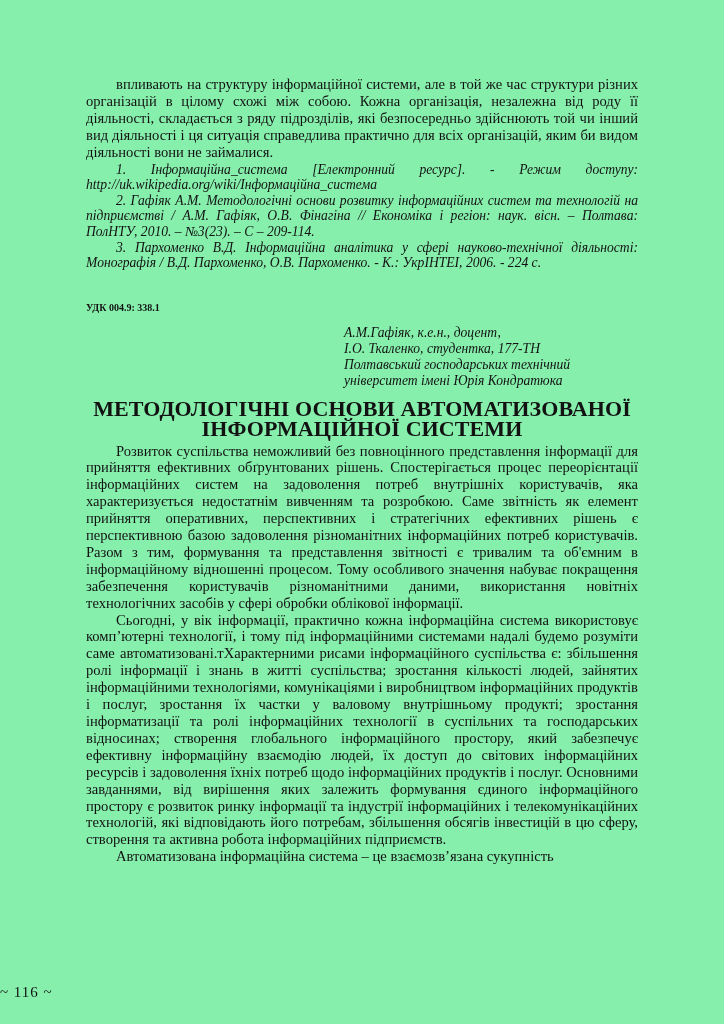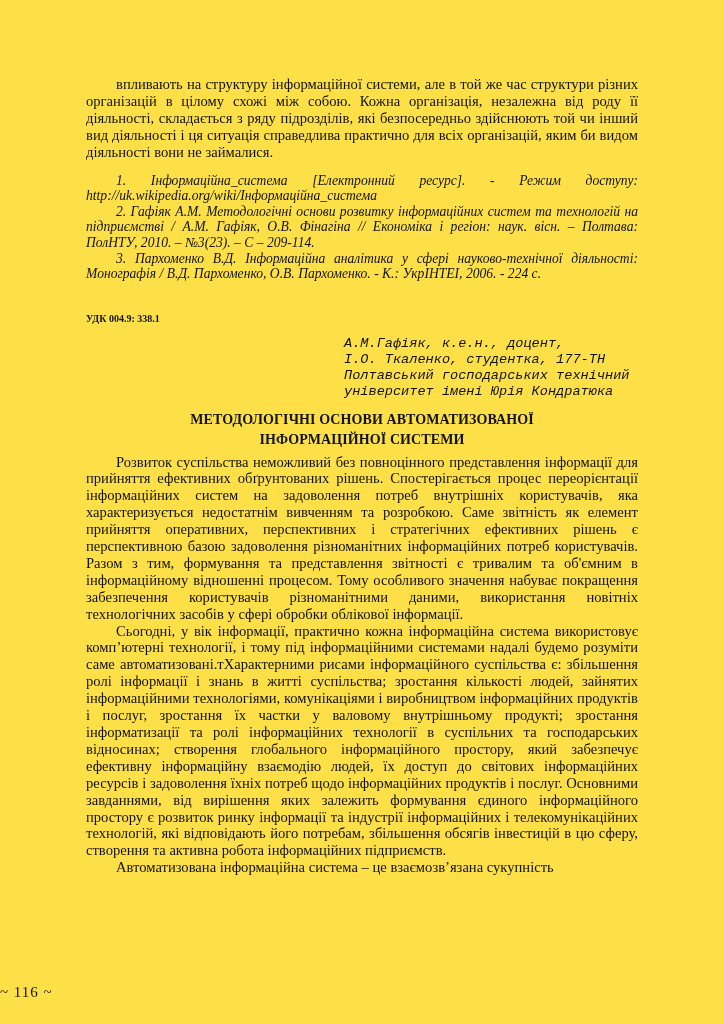--- a/index.html
+++ b/index.html
@@ -14,21 +14,21 @@
     overflow: hidden;
     font-family: "Liberation Serif", "DejaVu Serif", serif;
     color: #121212;
     -webkit-font-smoothing: antialiased;
   }
 
   #page {
     position: relative;
     width: 724px;
     height: 1024px;
-    background: #fde047;
+    background: #86efac;
     box-sizing: border-box;
   }
 
   
   #content {
     position: absolute;
     left: 86px;
     top: 76px;
     width: 552px;
   }
@@ -52,21 +52,21 @@
   
   .lit-heading {
     text-align: center;
     font-style: italic;
     font-size: 14.2px;
     line-height: 16.4px;
     margin-top: 2px;
   }
 
   .ref-list {
-    margin-top: 12px;
+    margin-top: 1px;
   }
 
   .ref-item {
     font-style: italic;
     font-size: 13.6px;
     line-height: 15.6px;
     text-align: justify;
     text-indent: 30px;
     margin: 0;
   }
@@ -82,29 +82,28 @@
     text-align: left;
   }
 
   .authors {
     margin-top: 8px;
     margin-left: 258px;
     font-style: italic;
     font-size: 13.6px;
     line-height: 16.2px;
     text-align: left;
-    font-family: Liberation Mono, monospace;
   }
   .authors div { white-space: nowrap; }
 
   .article-title {
     margin-top: 9px;
     text-align: center;
     font-weight: bold;
-    font-size: 14px;
+    font-size: 22px;
     line-height: 20px;
     letter-spacing: 0.1px;
   }
   .article-title div { white-space: nowrap; }
 
   .body-block {
     margin-top: 4px;
   }
   .body-block p + p {
     margin-top: 0px;

